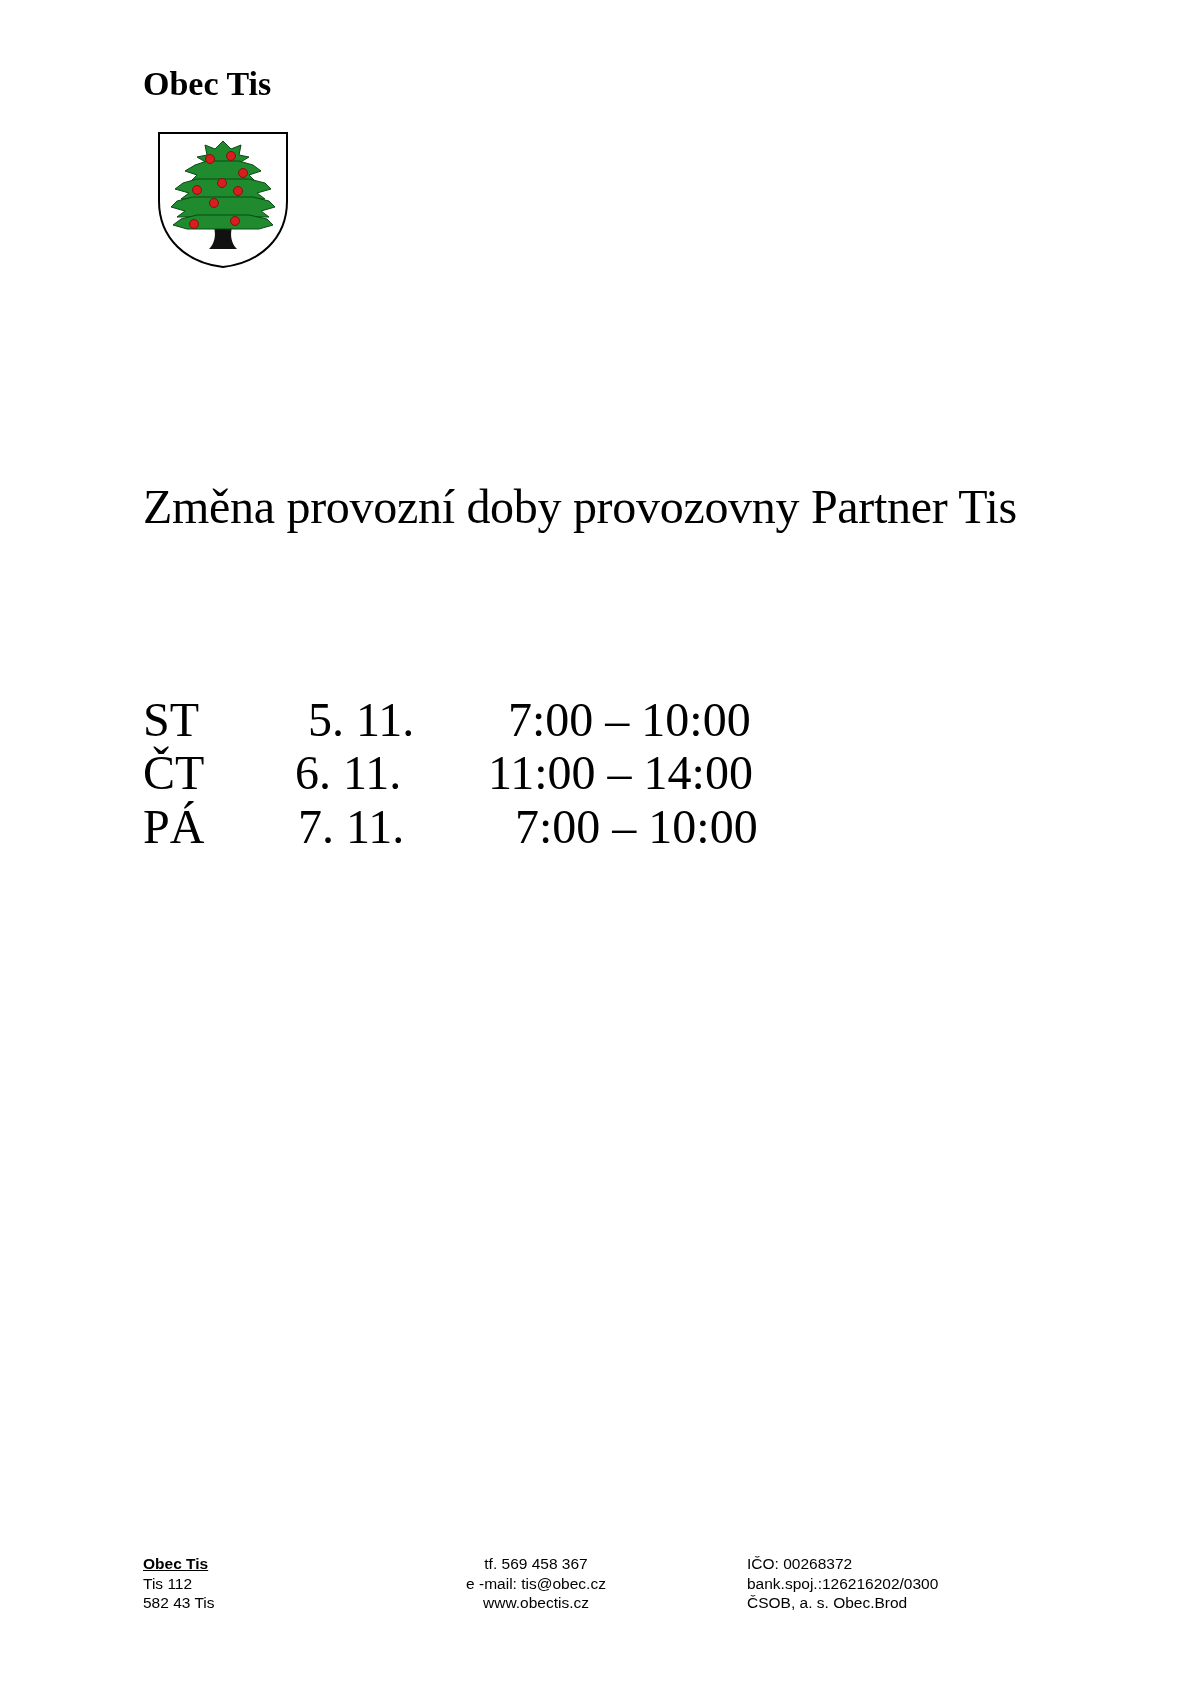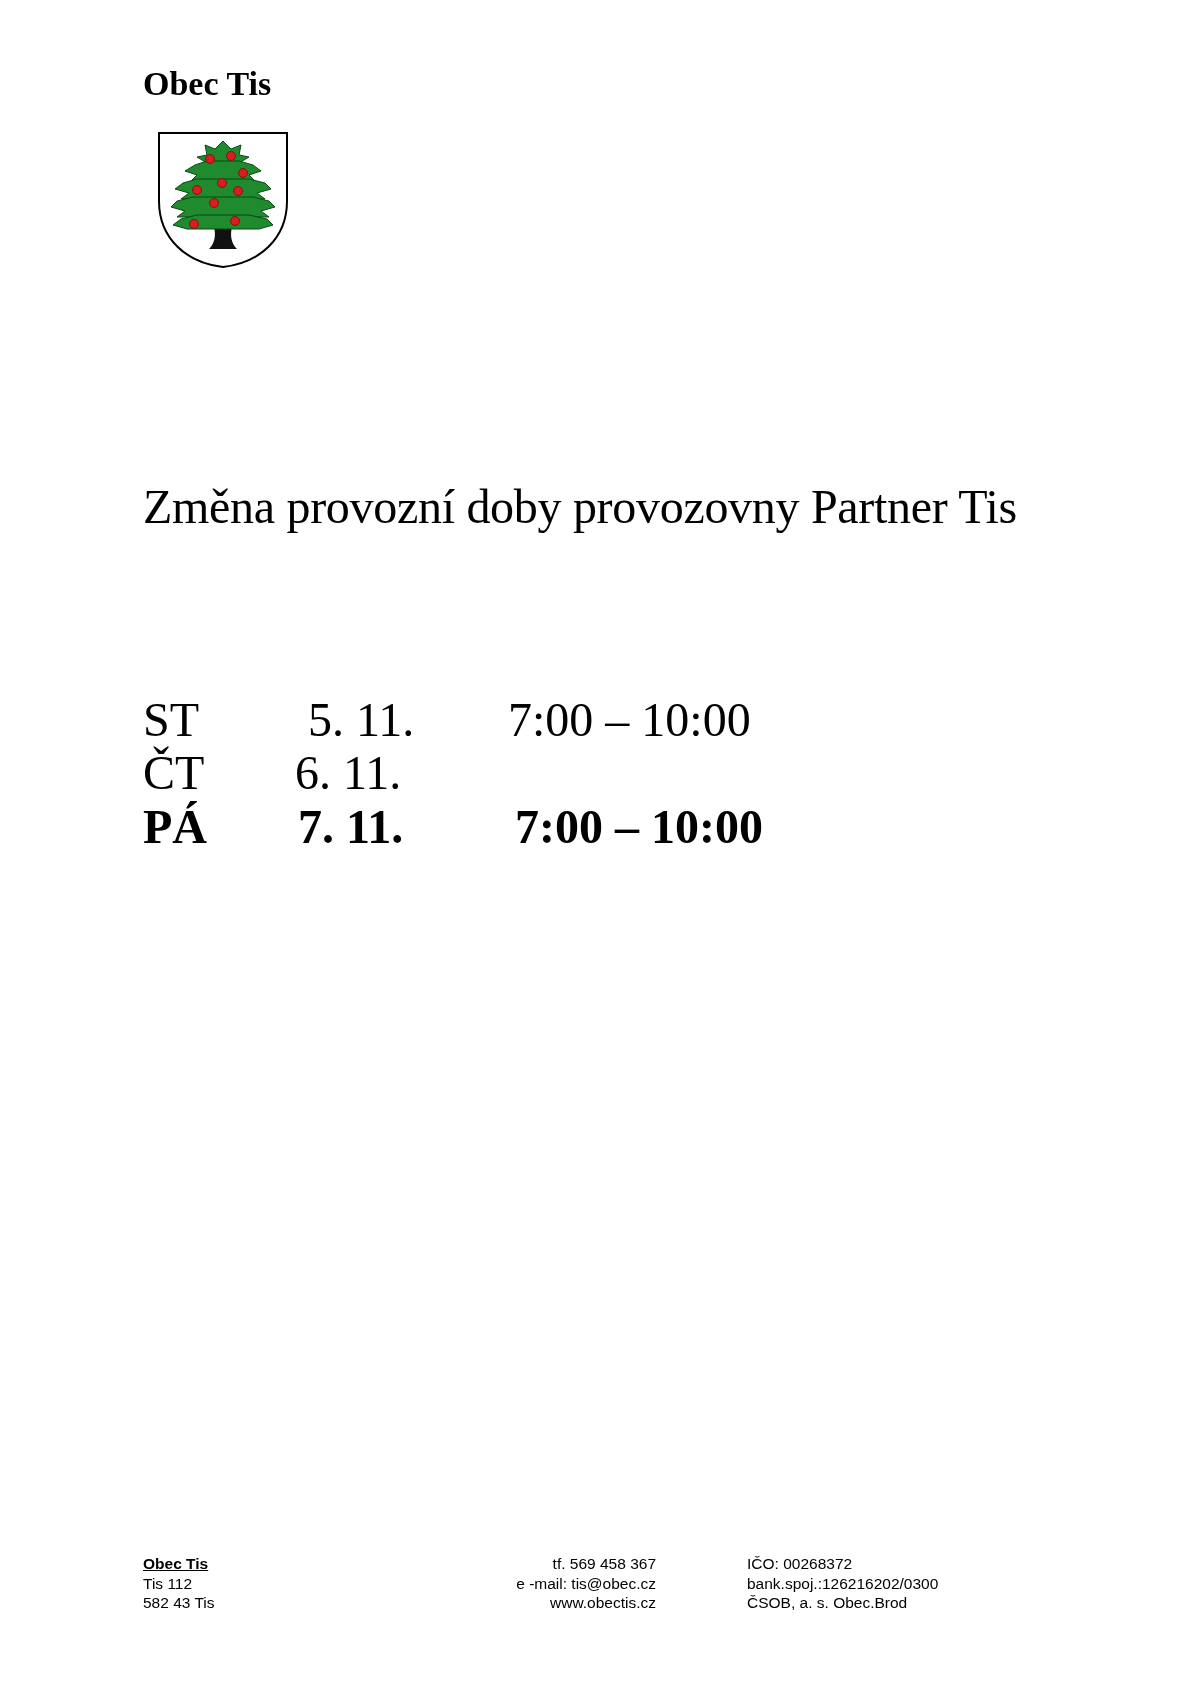--- a/index.html
+++ b/index.html
@@ -62,21 +62,21 @@
       font-size: 48px;
       line-height: 56px;
       white-space: nowrap;
     }
     .schedule-row span {
       position: absolute;
       top: 0;
     }
     .row-0 { top: 692px; }
     .row-1 { top: 745px; padding-left: 24px; }
-    .row-2 { top: 799px; font-weight: bold; }
+    .row-2 { top: 799px; }
 
     .row-0 .day  { left: 143px; }
     .row-0 .date { left: 308px; }
     .row-0 .time { left: 508px; }
     .row-1 .day  { left: 143px; }
     .row-1 .date { left: 295px; }
     .row-1 .time { left: 488px; }
     .row-2 .day  { left: 143px; }
     .row-2 .date { left: 298px; text-align: center; }
     .row-2 .time { left: 515px; }
@@ -93,23 +93,23 @@
     }
     .footer-col {
       position: absolute;
       top: 0;
     }
     .footer-col div {
       white-space: nowrap;
     }
     .footer-left { left: 143px; }
     .footer-middle {
-      left: 456px;
+      left: 436px;
       width: 200px;
-      text-align: right;
+      text-align: center;
     }
     .footer-right { left: 747px; }
     .footer-org {
       font-weight: bold;
       text-decoration: underline;
     }
   </style>
 </head>
 <body>
 
@@ -148,20 +148,21 @@
 
 <div class="schedule">
   <div class="schedule-row row-0">
     <span class="day">ST</span>
     <span class="date">5. 11.</span>
     <span class="time">7:00 – 10:00</span>
   </div>
   <div class="schedule-row row-1">
     <span class="day">ČT</span>
     <span class="date">6. 11.</span>
+    <span class="time">11:00 – 14:00</span>
   </div>
   <div class="schedule-row row-2">
     <span class="day">PÁ</span>
     <span class="date">7. 11.</span>
     <span class="time">7:00 – 10:00</span>
   </div>
 </div>
 
 <div class="footer">
   <div class="footer-col footer-left">

